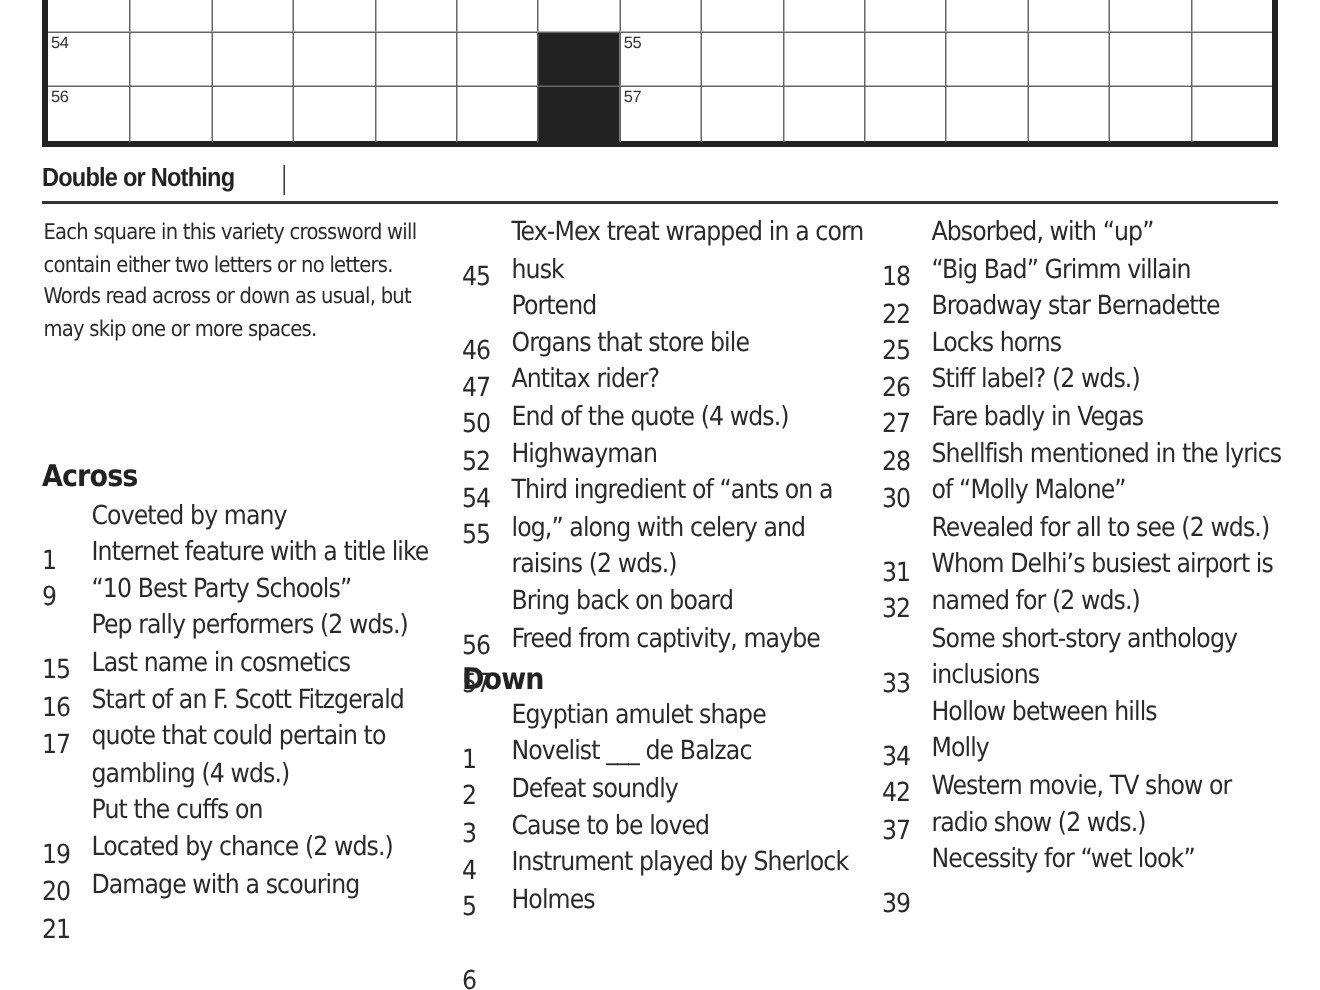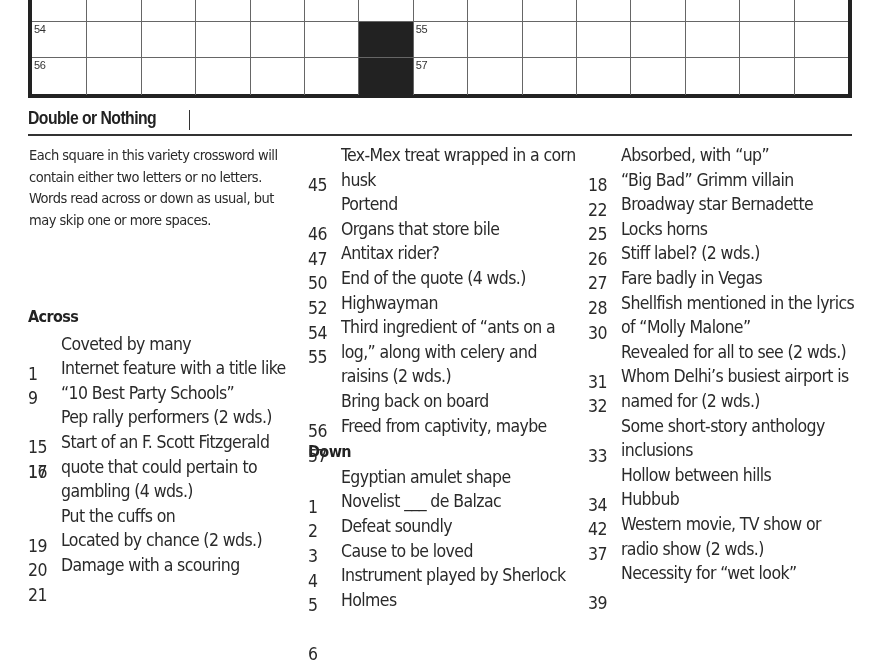--- a/index.html
+++ b/index.html
@@ -9,21 +9,21 @@
   .cell { position:absolute; top:0; box-sizing:border-box; border-left:1px solid #666; height:100%; }
   .cell.first { border-left:none; }
   .cell.black { background:#222; }
   .num { position:absolute; left:2px; top:1px; font-family:"Liberation Sans", sans-serif; font-size:11px; color:#333; letter-spacing:-0.3px; }
   .title-bar { position:absolute; left:28px; top:108px; width:824px; height:26px; border-bottom:2px solid #333; }
   .title { position:absolute; left:0; top:0; font-family:"Liberation Sans", sans-serif; font-weight:bold; font-size:17.5px; color:#222; letter-spacing:-0.6px; transform:scaleX(0.9); transform-origin:left; }
   .sep { position:absolute; left:161px; top:2px; width:1px; height:20px; background:#333; }
   .byline { position:absolute; left:171px; top:1px; font-family:"Liberation Serif", serif; font-style:italic; font-size:18px; color:#222; }
   .intro { position:absolute; left:29px; top:145px; width:260px; font-size:14.5px; line-height:21.6px; letter-spacing:-0.5px; color:#2a2a2a; }
   .col { position:absolute; font-size:17.5px; line-height:24.6px; letter-spacing:-0.6px; color:#2a2a2a; }
-  .head { font-weight:bold; font-size:16px; letter-spacing:-0.6px; color:#222; }
+  .head { font-weight:bold; font-size:20px; letter-spacing:-0.6px; color:#222; }
   .clue { position:relative; padding-left:33px; }
   .clue .n { position:absolute; left:0; width:26px; text-align:left;margin-top:30px; }
   .clue .t { display:block; }
 </style>
 </head>
 <body>
 
 <div class="grid" id="grid">
     <div class="row" style="top: 0px; height: 37px; border-top: none;">
       <div class="cell first" style="left: 0px; width: 54.4px;"></div>
@@ -103,20 +103,21 @@
       <div class="clue">
         <span class="n">9</span>
         <span class="t">Internet feature with a title like “10 Best Party Schools”</span>
       </div>
       <div class="clue">
         <span class="n">15</span>
         <span class="t">Pep rally performers (2 wds.)</span>
       </div>
       <div class="clue">
         <span class="n">16</span>
+        <span class="t">Last name in cosmetics</span>
       </div>
       <div class="clue">
         <span class="n">17</span>
         <span class="t">Start of an F. Scott Fitzgerald quote that could pertain to gambling (4 wds.)</span>
       </div>
       <div class="clue">
         <span class="n">19</span>
         <span class="t">Put the cuffs on</span>
       </div>
       <div class="clue">
@@ -238,21 +239,21 @@
       <div class="clue">
         <span class="n">33</span>
         <span class="t">Some short-story anthology inclusions</span>
       </div>
       <div class="clue">
         <span class="n">34</span>
         <span class="t">Hollow between hills</span>
       </div>
       <div class="clue">
         <span class="n">42</span>
-        <span class="t">Hubbub</span>
+        <span class="t">Molly</span>
       </div>
       <div class="clue">
         <span class="n">37</span>
         <span class="t">Western movie, TV show or radio show (2 wds.)</span>
       </div>
       <div class="clue">
         <span class="n">39</span>
         <span class="t">Necessity for “wet look”</span>
       </div>
     </div>

